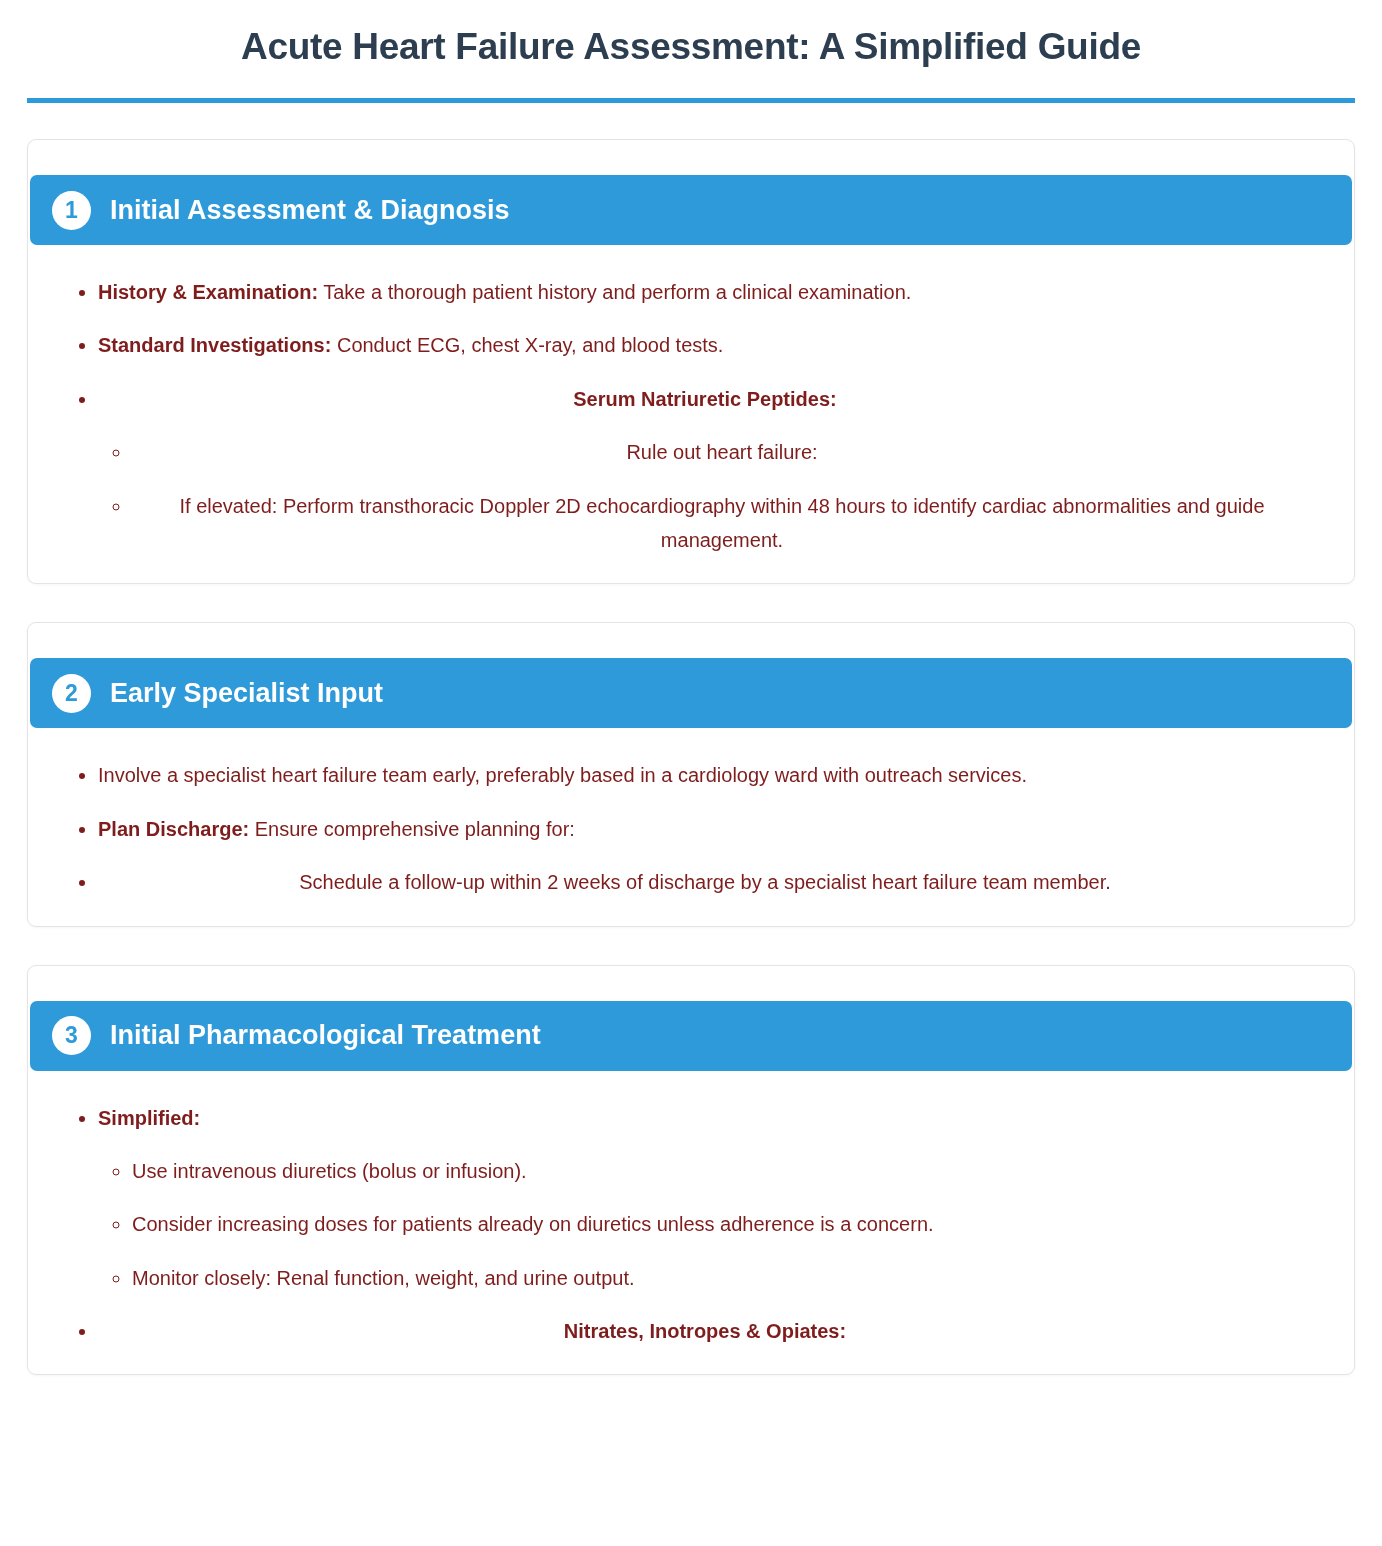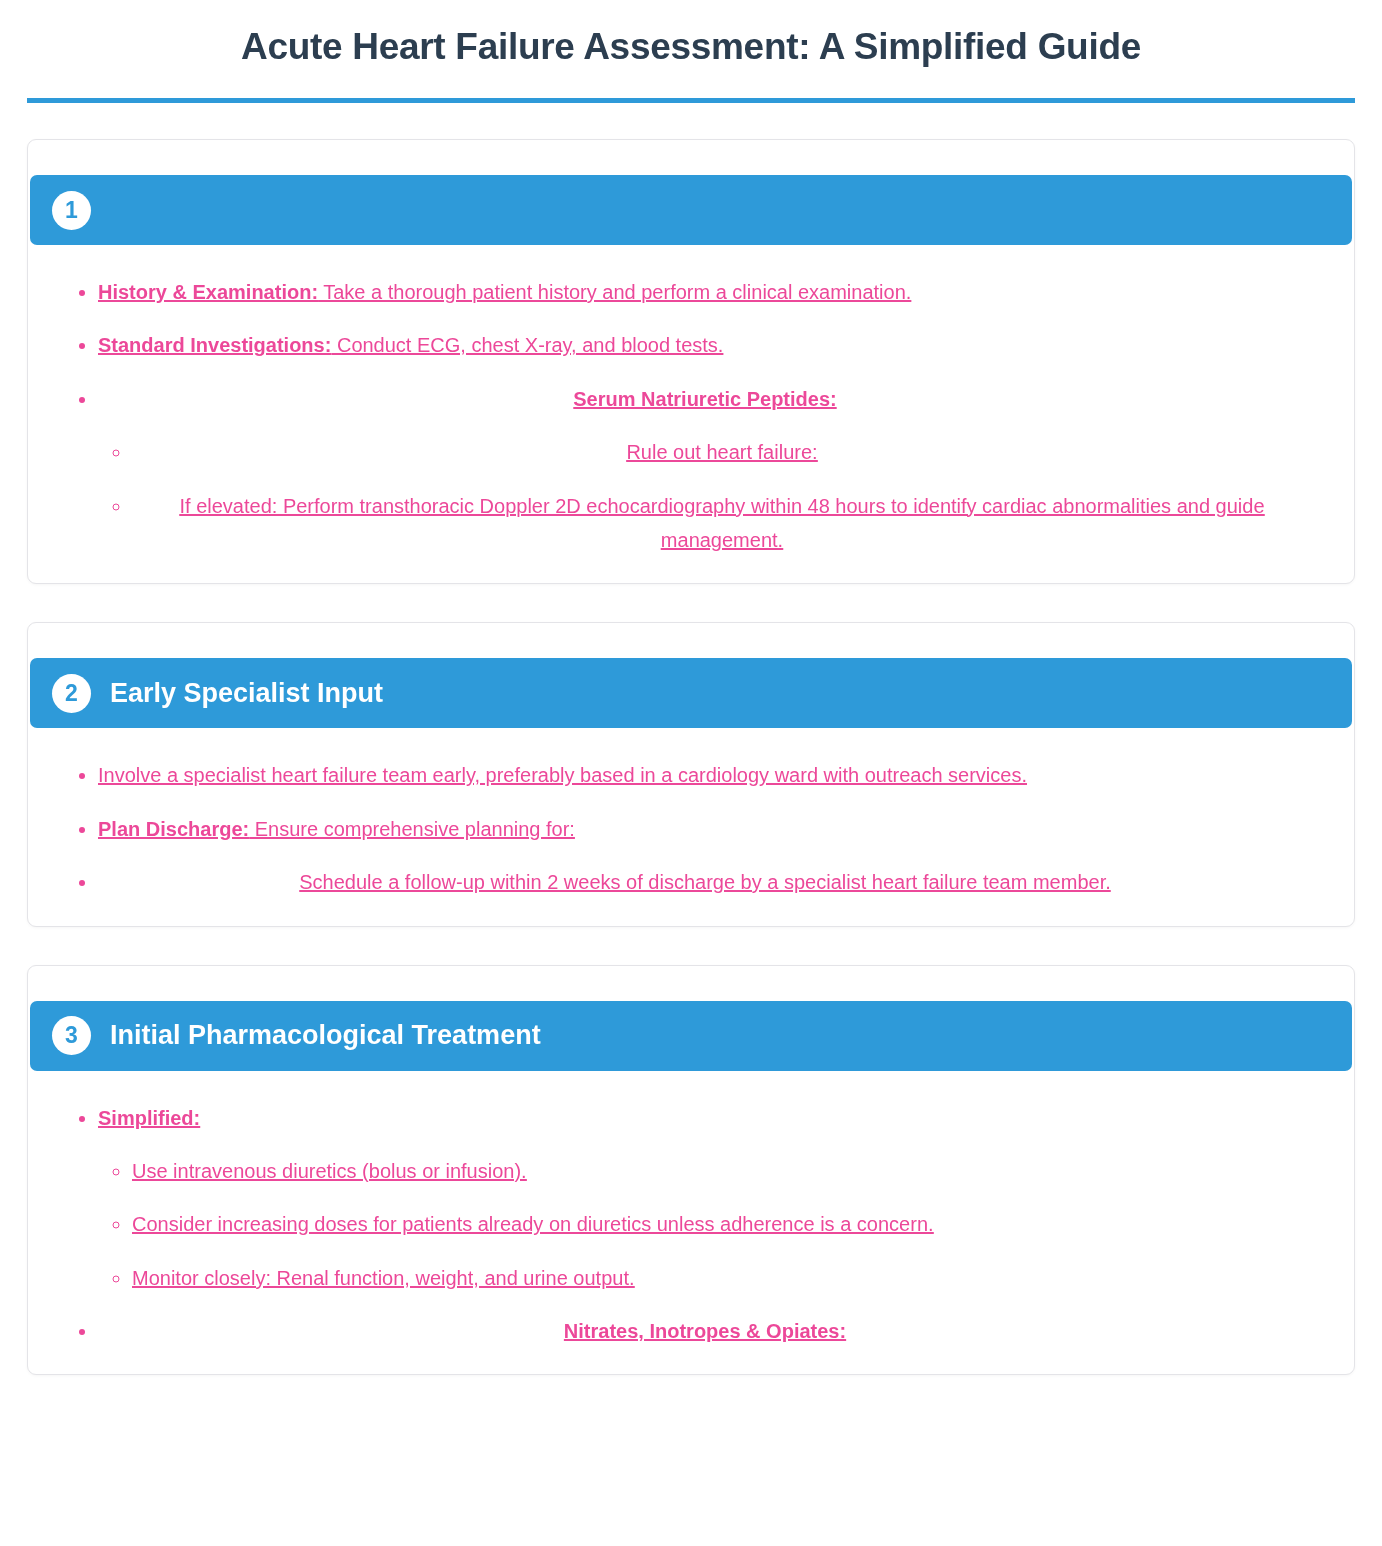--- a/index.html
+++ b/index.html
@@ -60,22 +60,21 @@
     color: #ffffff;
     font-size: 27px;
     font-weight: 700;
     margin: 0;
   }
 
   ul { margin: 0; }
   li {
     font-size: 20px;
     line-height: 1.72;
-    color: #ec4899;
-    text-decoration: underline;
+    color: #7f1d1d;
   }
   ul.lvl1 {
     list-style: disc;
     padding: 30px 40px 0 68px;
   }
   ul.lvl1 > li { margin-bottom: 19px; }
   ul.lvl1 > li:last-child { margin-bottom: 0; text-align: center; }
   ul.lvl2 {
     list-style: circle;
     padding: 19px 0 0 34px;
@@ -95,20 +94,21 @@
 <body>
 
 <header>
   <h1 class="page-title">Acute Heart Failure Assessment: A Simplified Guide</h1>
   <div class="title-rule"></div>
 </header>
 
 <section class="card">
   <div class="section-header">
     <span class="num-badge">1</span>
+    <h2 class="section-title">Initial Assessment &amp; Diagnosis</h2>
   </div>
   <ul class="lvl1">
     <li><span class="b">History &amp; Examination:</span><span> Take a thorough patient history and perform a clinical examination.</span></li>
     <li><span class="b">Standard Investigations:</span><span> Conduct ECG, chest X-ray, and blood tests.</span></li>
     <li>
       <span class="b">Serum Natriuretic Peptides:</span>
       <ul class="lvl2">
         <li>
           <span>Rule out heart failure:</span>
         </li>

